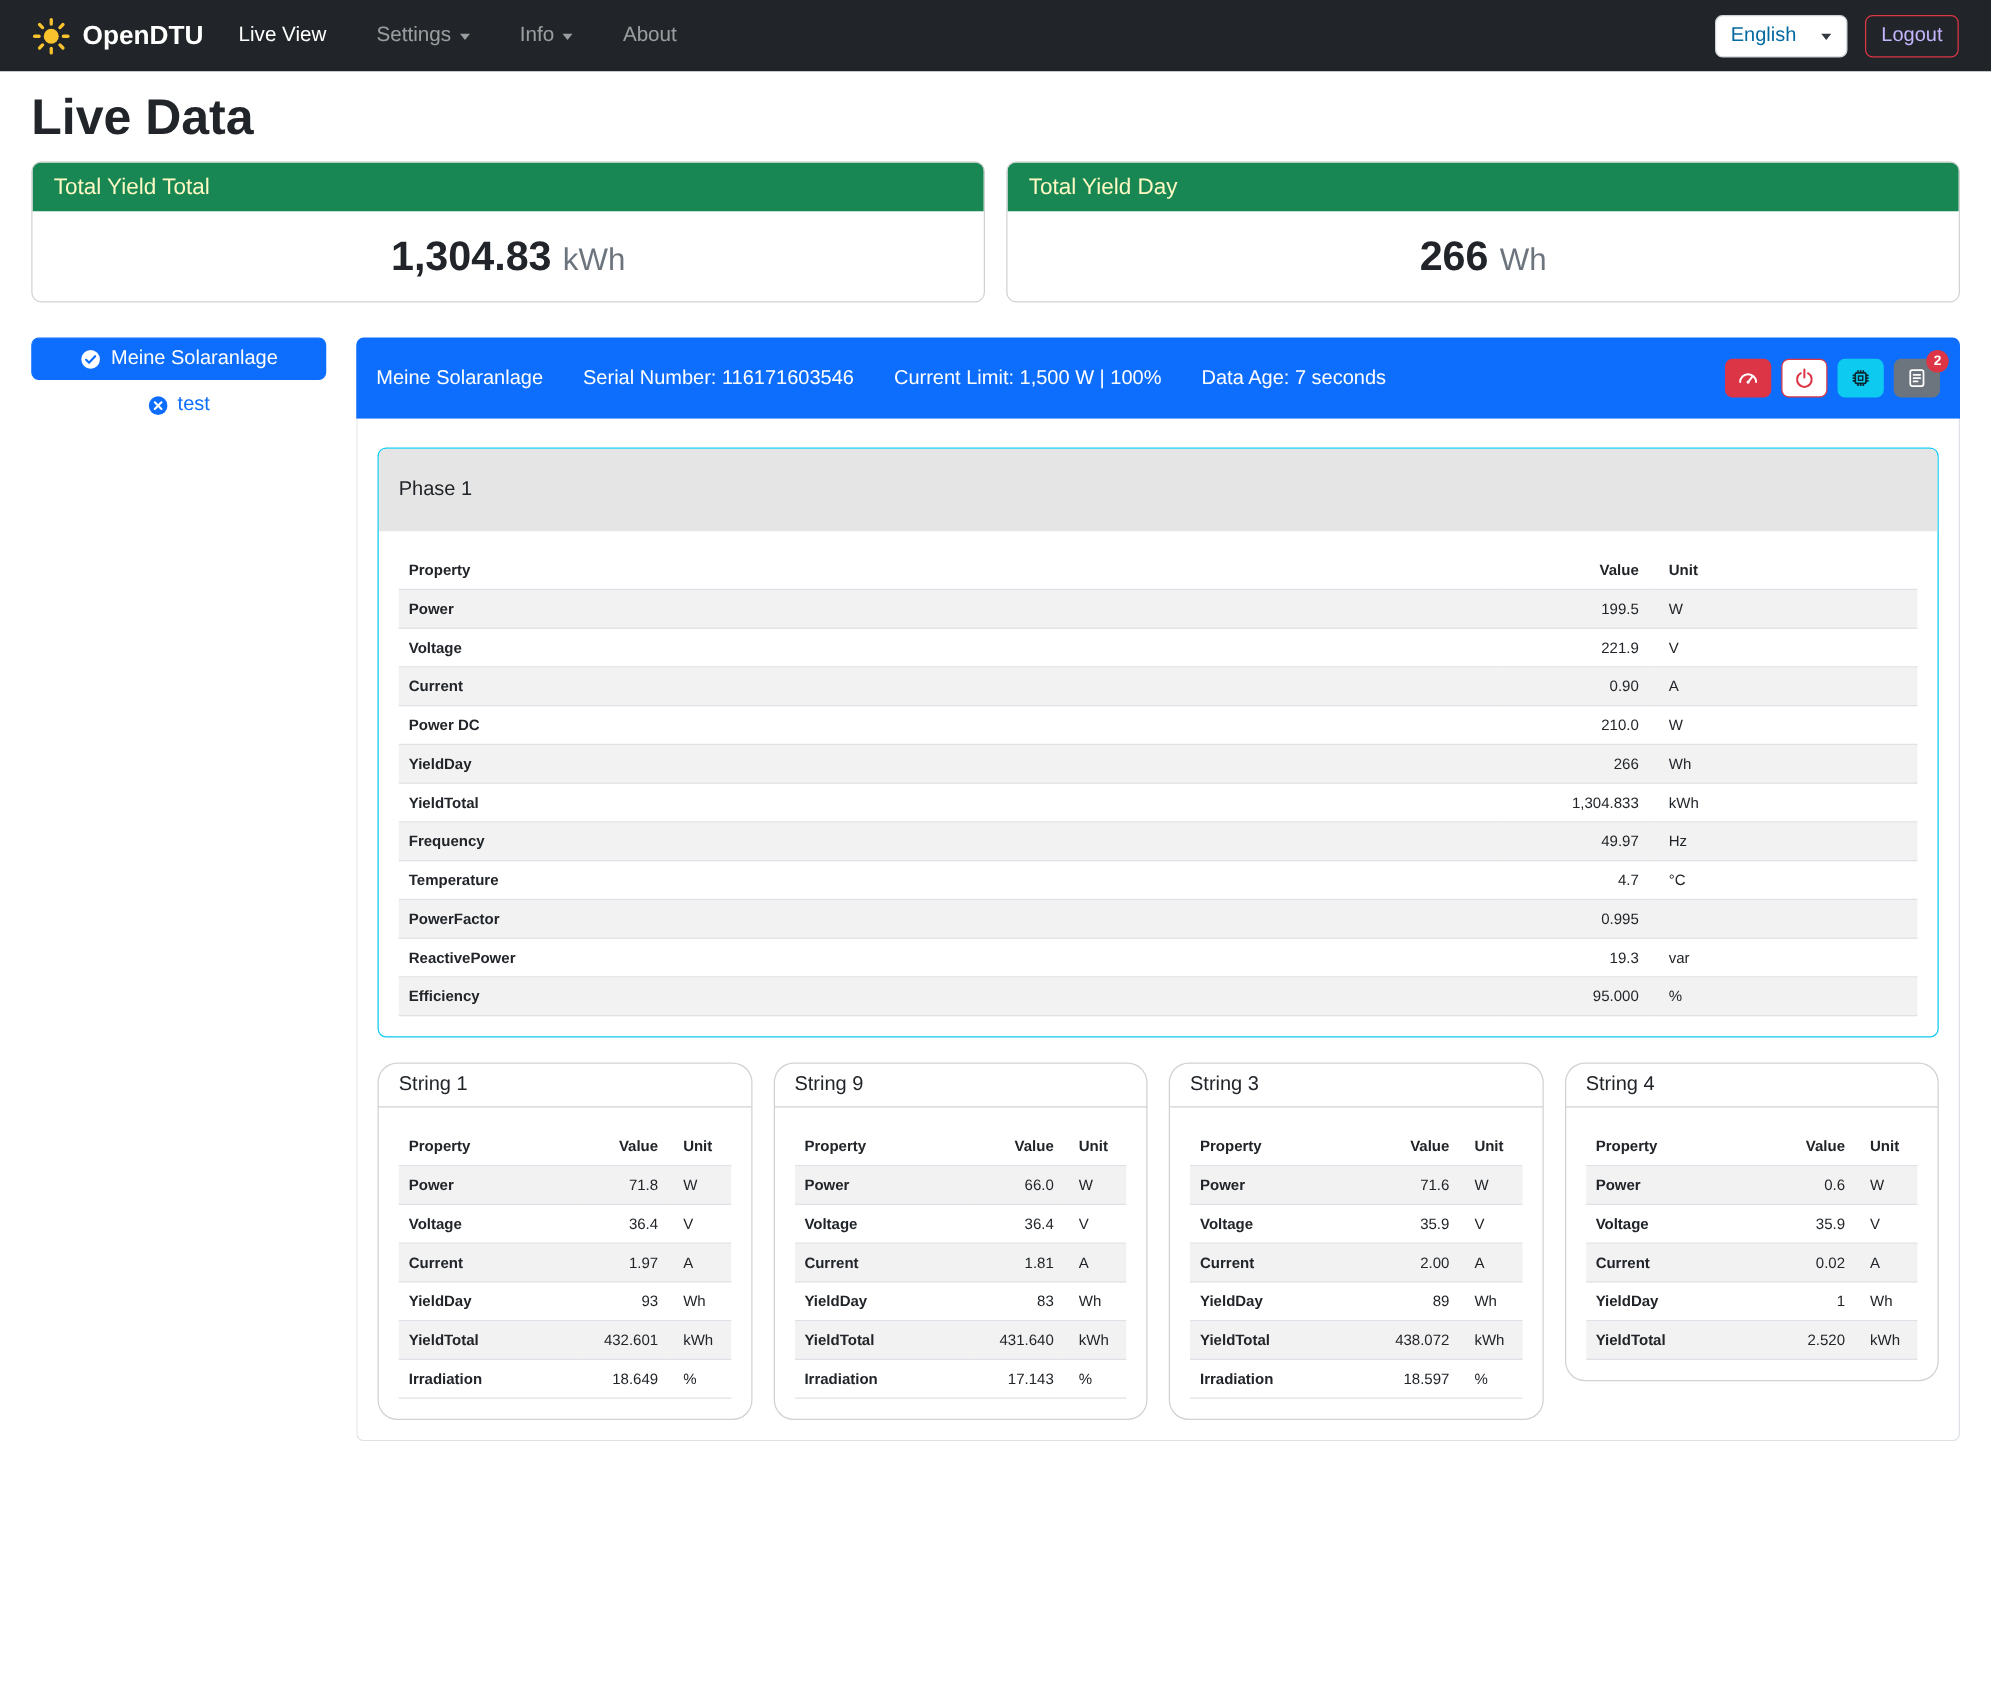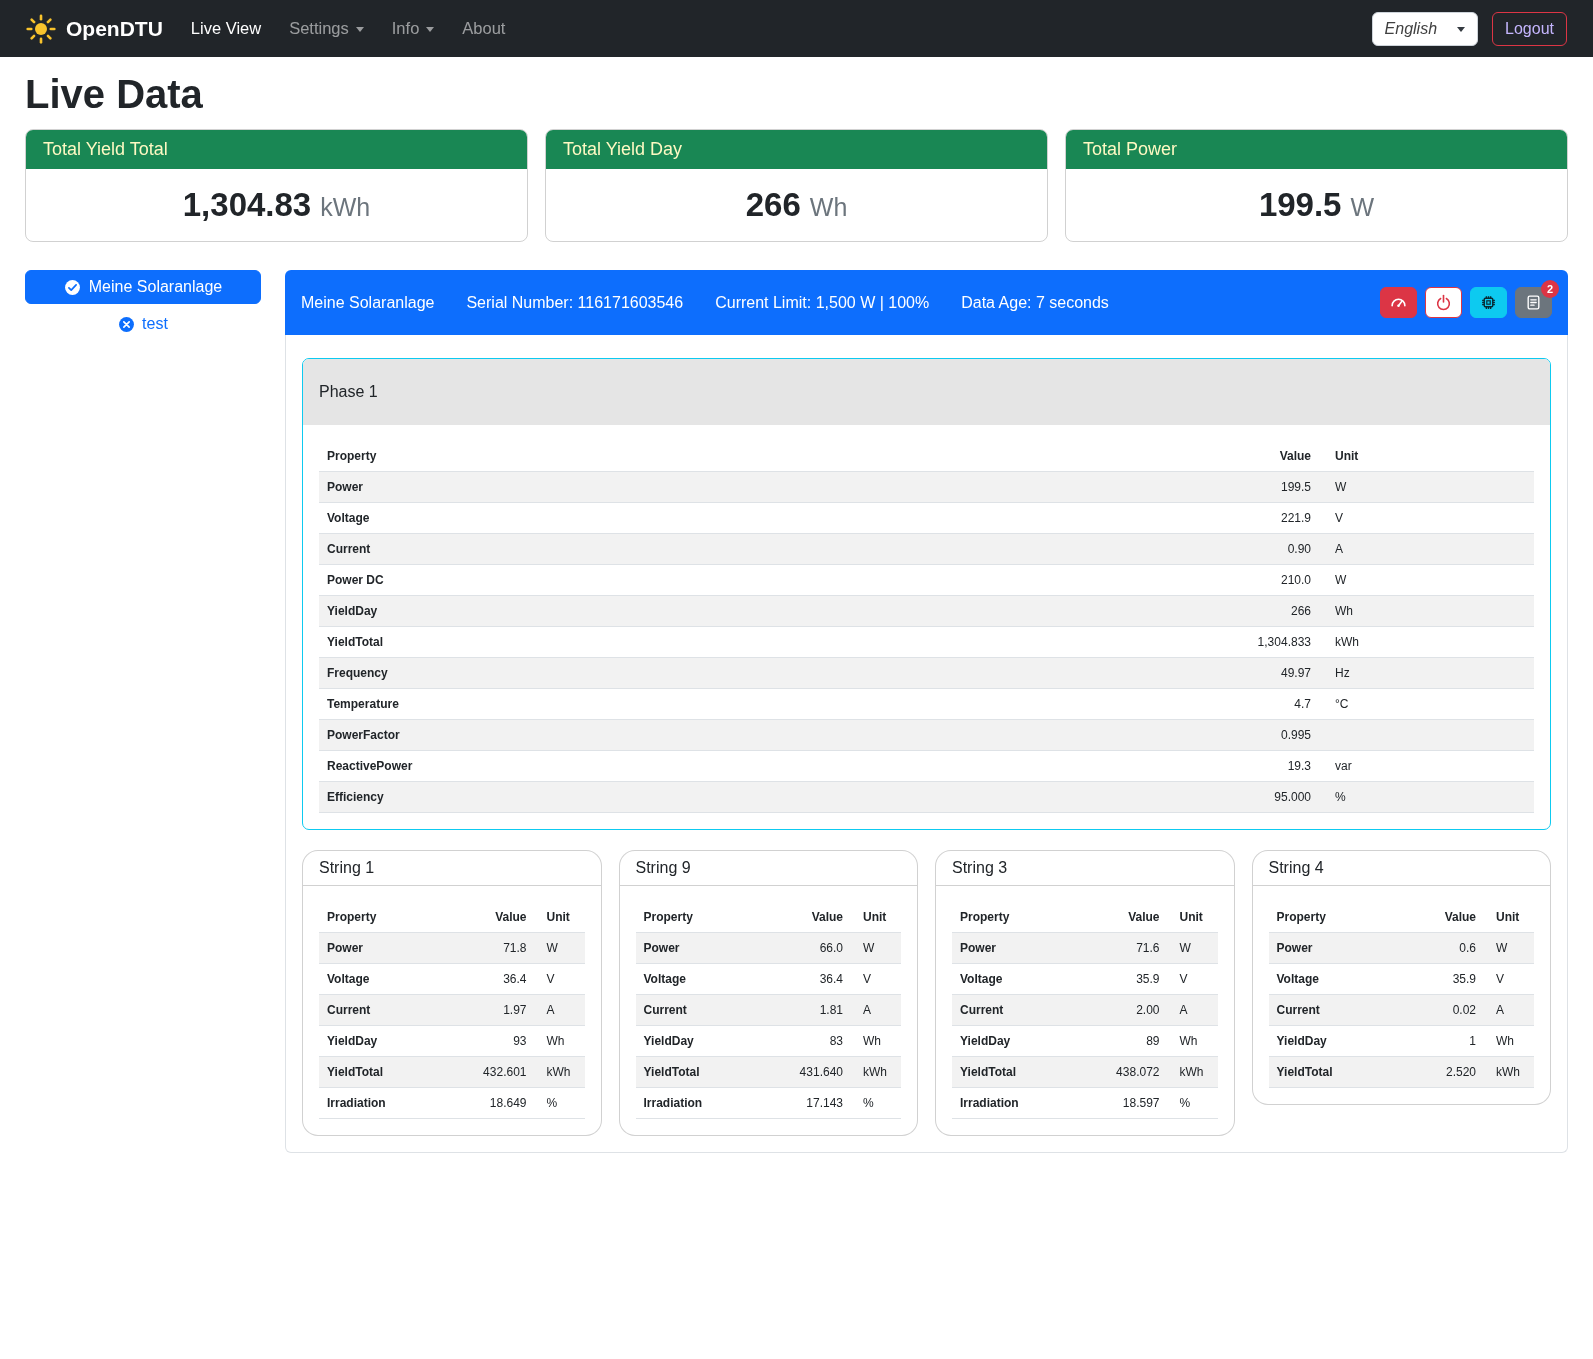--- a/index.html
+++ b/index.html
@@ -15,33 +15,33 @@
   .navbar {
     height: 57px;
     background: #212529;
     display: flex;
     align-items: center;
     padding: 0 26px;
     gap: 28px;
   }
   .brand { display: flex; align-items: center; gap: 10px; color: #fff; font-size: 21px; font-weight: 600; cursor: pointer; }
   .brand svg { width: 30px; height: 30px; }
-  .nav-links { display: flex; align-items: flex-start; gap: 28px; font-size: 16.5px; }
+  .nav-links { display: flex; align-items: flex-start; gap: 40px; font-size: 16.5px; }
   .nav-link { color: rgba(255,255,255,.55); display: flex; align-items: center; gap: 7px; cursor: pointer; }
   .nav-link.active { color: #fff; }
   .caret {
     width: 0; height: 0; display: inline-block;
     border-left: 4.5px solid transparent; border-right: 4.5px solid transparent;
     border-top: 5px solid currentColor; margin-top: 2px;
   }
   .nav-right { margin-left: auto; display: flex; gap: 14px; align-items: center; }
   .select {
     background: #fff; border: 1px solid #ced4da; border-radius: 6px;
-    padding: 7px 12px; font-size: 16px; color: #404040;
-    display: flex; align-items: center; gap: 20px; cursor: pointer; font-style: italic;
+    padding: 7px 12px; font-size: 16px; color: #0369a1;
+    display: flex; align-items: center; gap: 20px; cursor: pointer;
   }
   .select .caret { border-top-color: #343a40; }
   .logout-btn {
     border: 1px solid #dc3545; color: #c4b5fd; background: transparent;
     border-radius: 6px; padding: 7px 12px; font-size: 16px; cursor: pointer;
     font-family: Liberation Sans, sans-serif;
   }
 
   
   .container { padding: 0 25px 30px; }
@@ -174,26 +174,20 @@
     <div class="sum-card">
       <div class="head">Total Yield Total</div>
       <div class="body">
         <span class="sum-value">1,304.83</span><span class="sum-unit">kWh</span>
       </div>
     </div>
     <div class="sum-card">
       <div class="head">Total Yield Day</div>
       <div class="body">
         <span class="sum-value">266</span><span class="sum-unit">Wh</span>
-      </div>
-    </div>
-    <div class="sum-card">
-      <div class="head">Total Power</div>
-      <div class="body">
-        <span class="sum-value">199.5</span><span class="sum-unit">W</span>
       </div>
     </div>
   </div>
 
   <div class="content">
 
     <div class="sidebar">
       <button class="inv-btn">
         <span style="display:inline-flex;">
           <svg viewBox="0 0 16 16">

